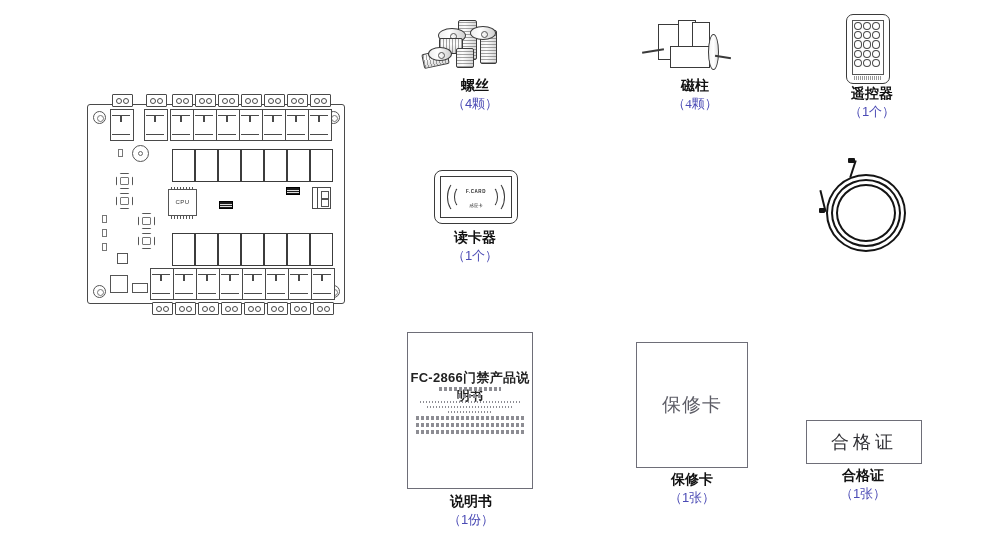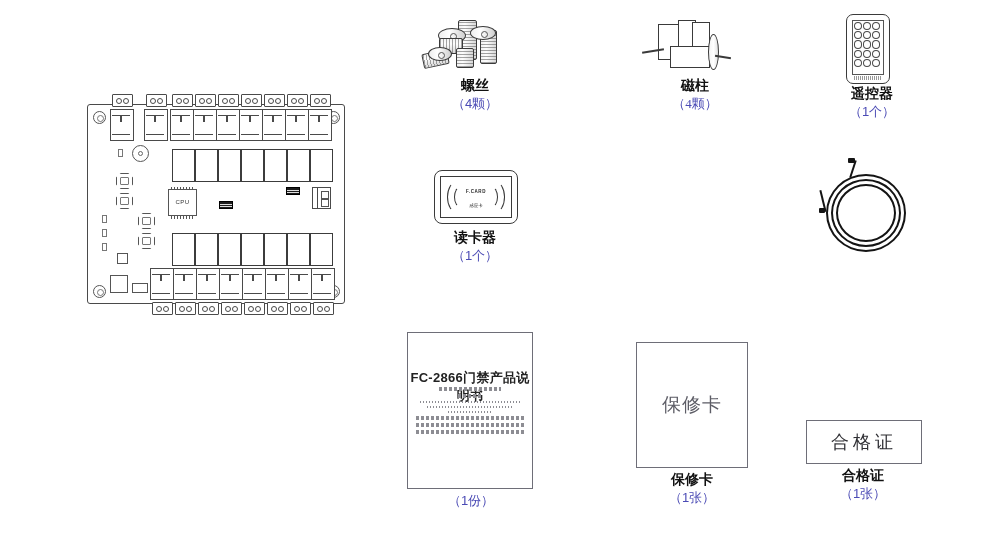--- a/index.html
+++ b/index.html
@@ -526,20 +526,21 @@
         <div class="ln" style="width:22%;"></div>
         <div class="ln dot" style="width:92%;"></div>
         <div class="ln dot" style="width:80%;"></div>
         <div class="ln dot" style="width:40%;"></div>
         <div class="ln" style="width:100%;"></div>
         <div class="ln" style="width:100%;"></div>
         <div class="ln" style="width:100%;"></div>
       </div>
     </div>
     <div style="position:absolute;left:0;top:160px;width:150px;">
+      <div class="cap">说明书</div>
       <div class="qty">（1份）</div>
     </div>
   </div>
 
   <div class="item warranty">
     <div class="wcard">
       <div class="wtxt">保修卡</div>
     </div>
     <div style="position:absolute;left:0;top:128px;width:140px;">
       <div class="cap">保修卡</div>

